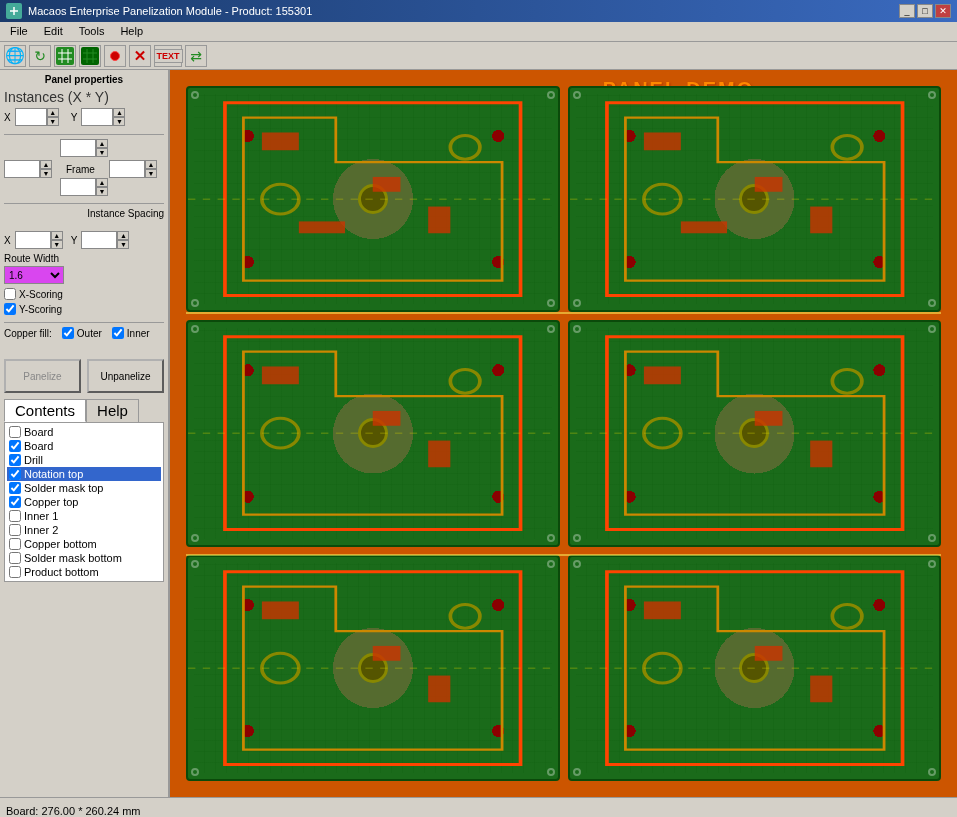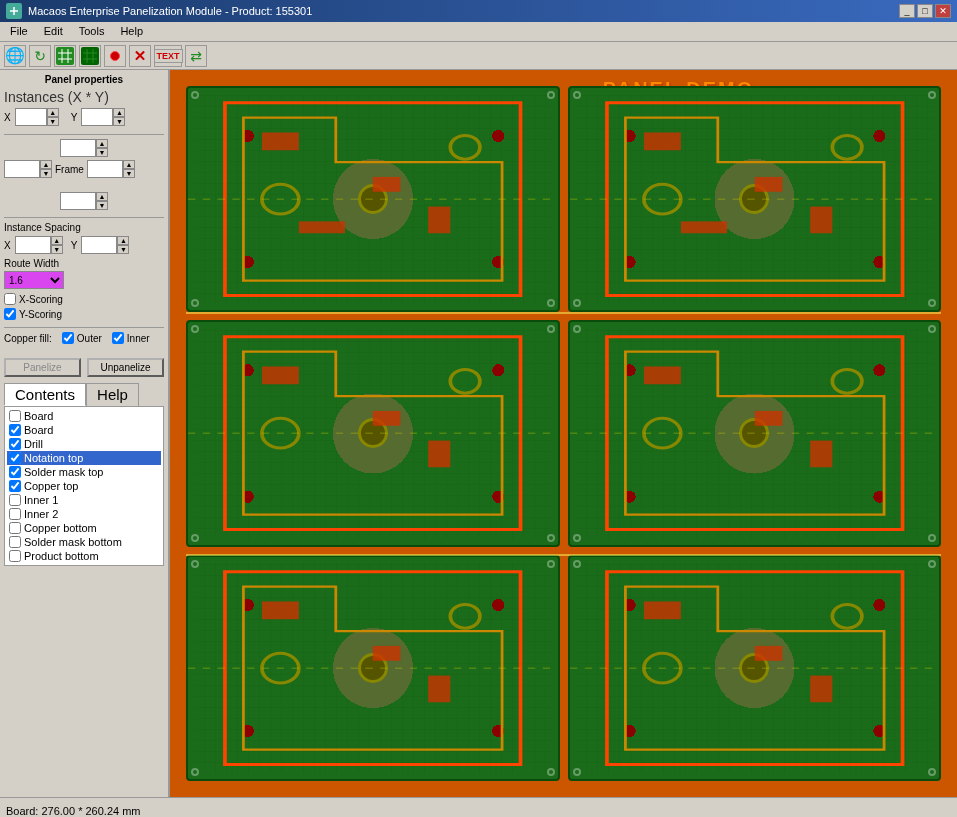--- a/index.html
+++ b/index.html
@@ -77,38 +77,38 @@
     .spinbox input {
       width: 32px; height: 18px; border: 1px solid #888; background: white; font-size: 10px; text-align: center; padding: 0 2px;
     }
     .spinbox .spin-btns {
       display: flex; flex-direction: column;
     }
     .spin-btn { width: 12px; height: 9px; border: 1px solid #888; background: #d4d0c8; font-size: 7px; display: flex; align-items: center; justify-content: center; cursor: pointer; line-height: 1; }
 
     .separator { border-top: 1px solid #999; margin: 4px 0; }
 
-    .frame-row { display: flex; align-items: center; gap: 3px; margin-bottom: 14px; }
-
-    .instance-spacing-label { font-size: 10px; margin-bottom: 3px; }
+    .frame-row { display: flex; align-items: center; gap: 14px; margin-bottom: 0; }
+
+    .instance-spacing-label { font-size: 10px; margin-bottom: 12px; text-align: right; }
     .spacing-row { display: flex; align-items: center; gap: 4px; margin-bottom: 4px; }
 
     .route-width-label { font-size: 10px; margin-bottom: 2px; }
     .route-width-row { display: flex; align-items: center; gap: 3px; margin-bottom: 4px; }
     .route-select { height: 18px; font-size: 10px; border: 1px solid #888; background: #d946ef; }
 
     .scoring-row { display: flex; align-items: center; gap: 6px; margin-bottom: 3px; }
     .check-label { display: flex; align-items: center; gap: 3px; font-size: 10px; cursor: pointer; }
     .check-label input[type=checkbox] { width: 12px; height: 12px; }
 
-    .copper-fill-row { display: flex; align-items: center; gap: 10px; margin-bottom: 14px; font-size: 10px; }
+    .copper-fill-row { display: flex; align-items: center; gap: 10px; margin-bottom: 20px; font-size: 10px; }
 
     .btn-row { display: flex; gap: 6px; margin-bottom: 6px; }
     .panel-btn {
-      flex: 1; height: 19px; font-size: 10px; background: #d4d0c8;
+      flex: 1; height: 34px; font-size: 10px; background: #d4d0c8;
       border: 2px outset #b0b0b0; cursor: pointer;
     }
     .panel-btn:disabled { color: #888; }
 
     .tabs-header { display: flex; margin-bottom: 0; }
     .tab-btn {
       padding: 2px 10px; font-size: 15px; cursor: pointer; background: #d4d0c8;
       border: 1px solid #999; border-bottom: none;
     }
     .tab-btn.active { background: #ffffff; border-bottom: 1px solid white; z-index: 1; }

